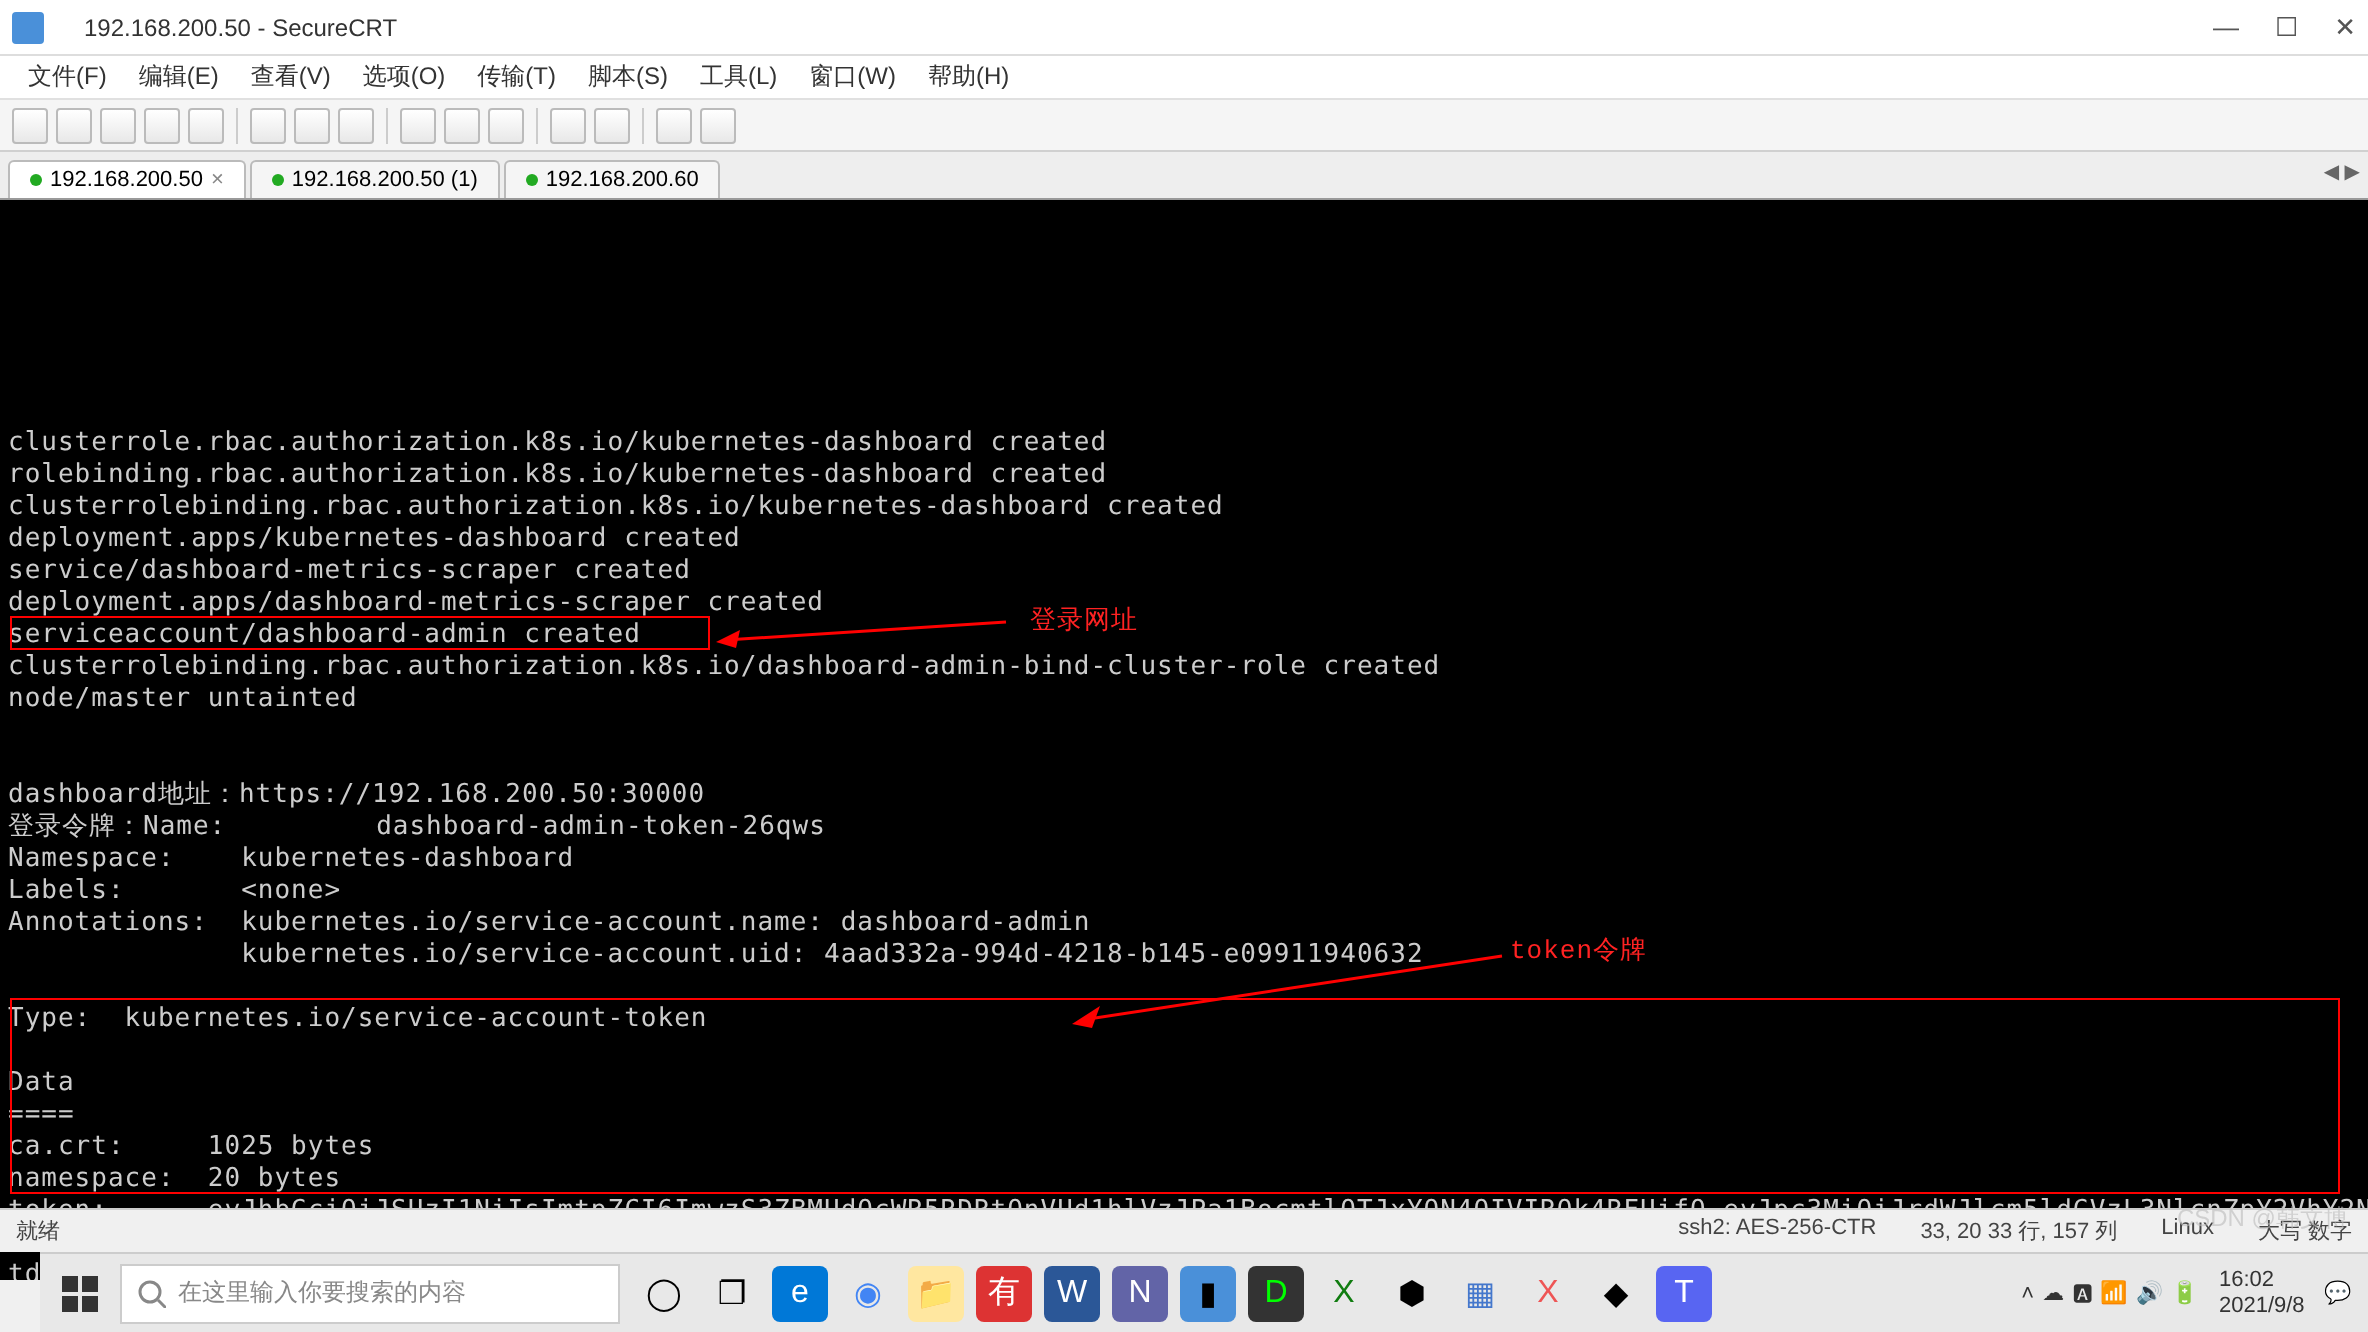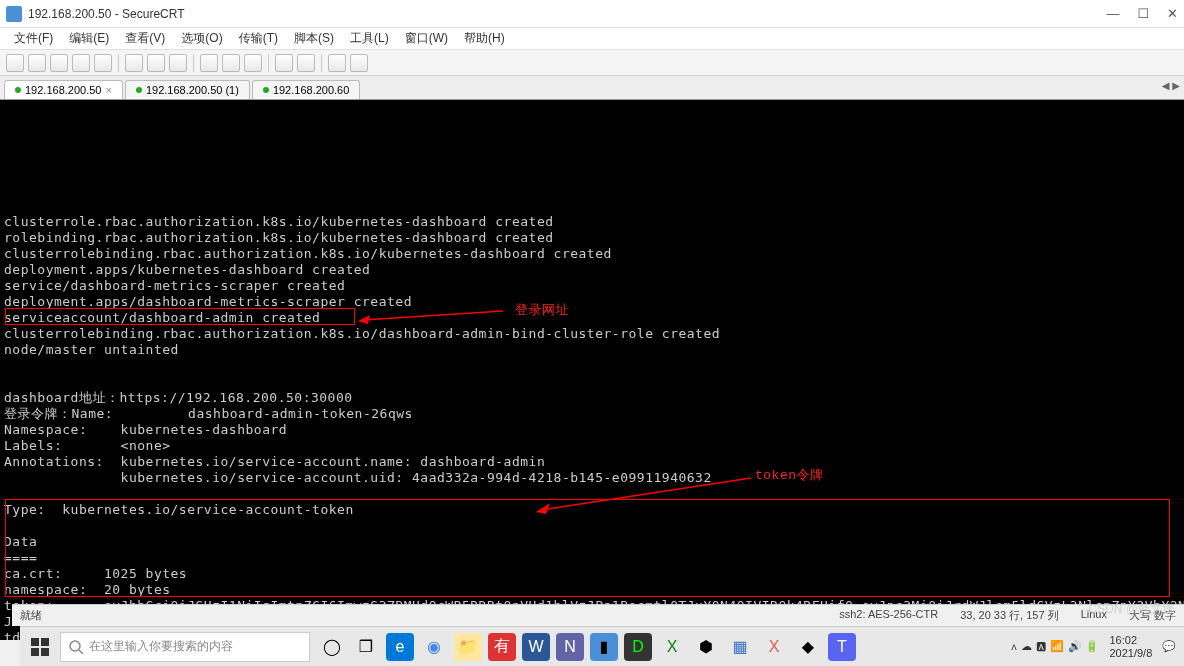--- a/index.html
+++ b/index.html
@@ -1,17 +1,17 @@
 <!DOCTYPE html>
 <html><head>
 <meta charset="utf-8">
 <style>
 * { margin:0; padding:0; box-sizing:border-box; }
 body { font-family:"Microsoft YaHei",Tahoma,sans-serif; font-size:12px; background:#f0f0f0; width:1184px; height:666px; overflow:hidden; position:relative; }
-.titlebar { height:28px; background:#fff; display:flex; align-items:center; padding:0 6px; border-bottom:1px solid #ddd; }
+.titlebar { height:28px; background:#fff; display:flex; align-items:center; padding:0 6px; border-bottom:1px solid #ddd;gap:14px; }
 .titlebar .icon { width:16px; height:16px; margin-right:6px; background:#4a90d9; border-radius:2px; }
 .titlebar .title { flex:1; color:#333; }
 .winbtns { display:flex; gap:18px; color:#555; font-size:13px; }
 .winbtns span { cursor:pointer; }
 .menubar { height:22px; background:#fff; display:flex; align-items:center; padding:0 8px; gap:4px; color:#333; border-bottom:1px solid #e0e0e0;}
 .menubar span { padding:2px 6px; cursor:pointer;text-align:center; }
 .toolbar { height:26px; background:#f5f5f5; display:flex; align-items:center; padding:0 6px; gap:4px; border-bottom:1px solid #d0d0d0;}
 .tb-icon { width:18px; height:18px; border:1px solid #bbb; border-radius:2px; background:linear-gradient(#fff,#e8e8e8); cursor:pointer; }
 .tb-sep { width:1px; height:18px; background:#ccc; margin:0 2px; }
 .tabbar { height:24px; background:#eee; display:flex; align-items:flex-end; padding:0 4px; border-bottom:1px solid #999; position:relative;}
@@ -20,21 +20,21 @@
 .tab .dot { width:6px; height:6px; border-radius:50%; }
 .tab .dot.green { background:#2a2; }
 .tab .close { color:#888; }
 .tabbar .arrows { position:absolute; right:4px; top:4px; color:#666; font-size:10px; }
 .terminal { background:#000; color:#ccc; font-family:"Consolas","NSimSun",monospace; font-size:13px; line-height:16px; padding:2px 4px; white-space:pre; overflow:hidden; height:540px; position:relative; letter-spacing:0.5px;}
 .terminal .line { white-space:pre; }
 .redbox1 { position:absolute; border:1px solid #f00; left:5px; top:208px; width:350px; height:17px; pointer-events:none; }
 .redbox2 { position:absolute; border:1px solid #f00; left:5px; top:399px; width:1165px; height:98px; pointer-events:none; }
 .redlabel { position:absolute; color:#f22; font-size:13px; font-family:Liberation Mono, monospace; }
 .arrow { position:absolute; pointer-events:none; }
-.statusbar { position:absolute; bottom:40px; left:12px; right:0; height:22px; background:#f0f0f0; border-top:1px solid #ccc; display:flex; align-items:center; padding:0 8px; font-size:11px; color:#444;}
+.statusbar { position:absolute; bottom:40px; left:0; right:0; height:22px; background:#f0f0f0; border-top:1px solid #ccc; display:flex; align-items:center; padding:0 8px; font-size:11px; color:#444;}
 .statusbar .left { flex:1; }
 .statusbar .right { display:flex; gap:22px; }
 .taskbar { position:absolute; bottom:0; left:0; right:0; height:40px; background:#e8e8e8; border-top:1px solid #ccc; display:flex; align-items:center;margin-left:20px; }
 .taskbar .start { width:40px; height:40px; display:flex; align-items:center; justify-content:center; cursor:pointer; }
 .taskbar .search { flex:0 0 250px; height:30px; background:#fff; border:1px solid #ccc; display:flex; align-items:center; padding:0 8px; gap:6px; color:#888; }
 .taskbar .search svg { flex-shrink:0; }
 .taskbar .icons { display:flex; align-items:center; gap:6px; margin-left:8px; flex:1;}
 .taskbar .app { width:28px; height:28px; border-radius:4px; display:flex; align-items:center; justify-content:center; cursor:pointer; font-size:16px;}
 .taskbar .tray { display:flex; align-items:center; gap:4px; padding:0 8px; font-size:11px; color:#333;}
 .watermark { position:absolute; right:10px; bottom:48px; color:#bbb; font-size:12px; opacity:0.6; }

